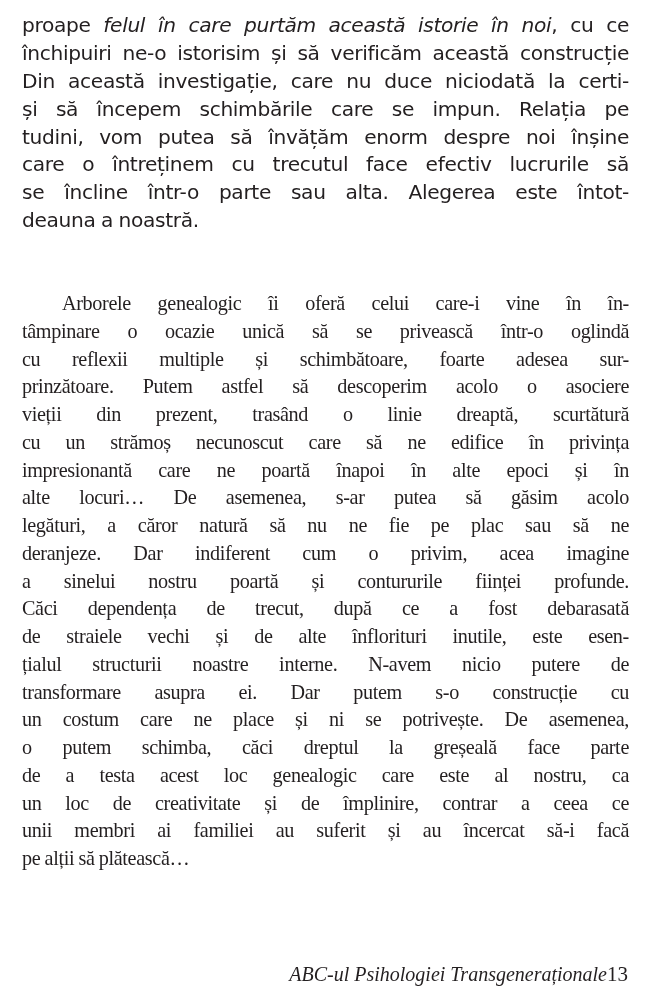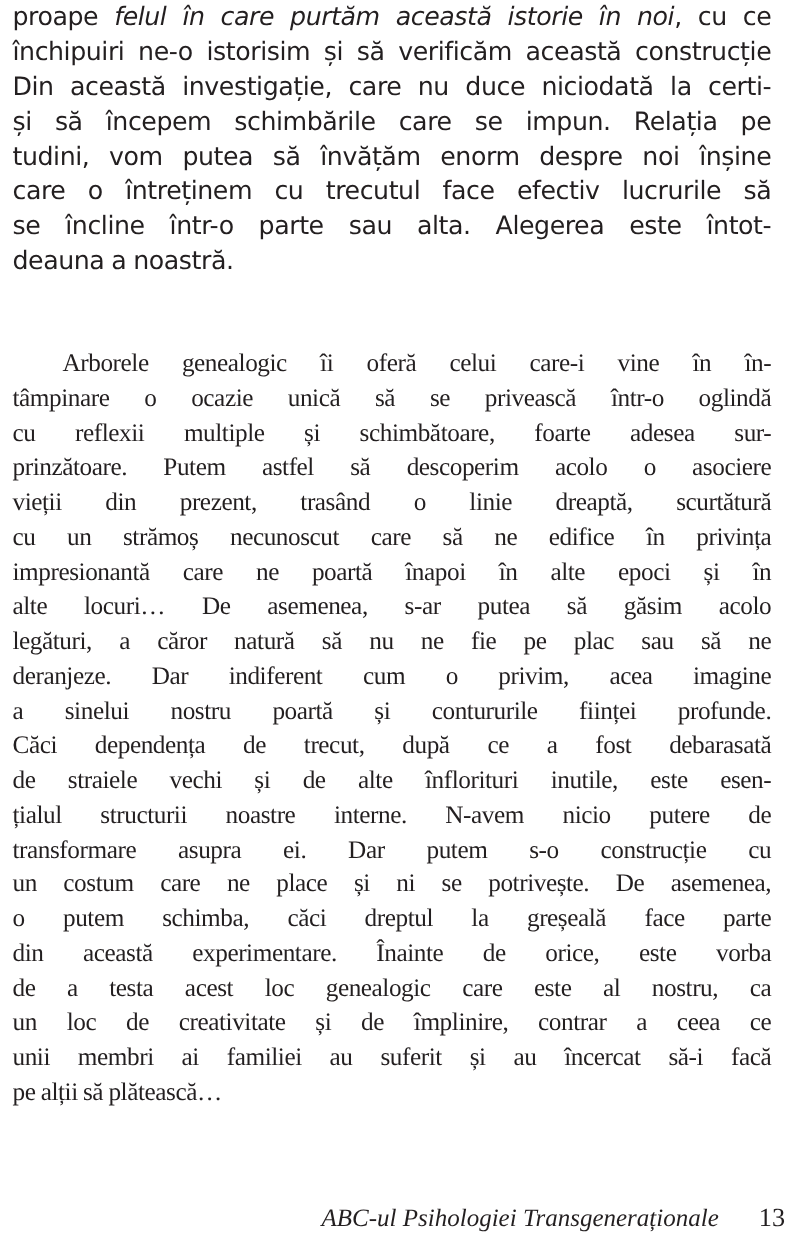--- a/index.html
+++ b/index.html
@@ -15,21 +15,21 @@
       font-family: "DejaVu Sans", sans-serif;
       color: #231f20;
     }
     .page {
       position: absolute;
       left: 10px;
       top: 0;
       width: 607px;
     }
     .paragraph {
-      margin: 0;
+      margin: 12px;
     }
     .line {
       display: block;
       height: 27.9px;
       line-height: 27.9px;
       font-size: 20.2px;
       white-space: nowrap;
       text-align: justify;
       text-align-last: justify;
       letter-spacing: -0.35px;
@@ -56,21 +56,21 @@
       text-align: right;
       font-family: "Liberation Serif", "DejaVu Serif", serif;
       font-size: 20px;
       color: #231f20;
     }
     .footer .running-title {
       font-style: italic;
     }
     .footer .page-number {
       display: inline-block;
-      margin-left: 32px;
+      margin-left: 0;
       font-style: normal;
       font-size: 21px;
     }
   </style>
 </head>
 <body>
 
 <div class="page">
 
   <div class="paragraph" id="p1">
@@ -95,21 +95,20 @@
     <span class="line">alte locuri… De asemenea, s-ar putea să găsim acolo</span>
     <span class="line">legături, a căror natură să nu ne fie pe plac sau să ne</span>
     <span class="line">deranjeze. Dar indiferent cum o privim, acea imagine</span>
     <span class="line">a sinelui nostru poartă și contururile ființei profunde.</span>
     <span class="line">Căci dependența de trecut, după ce a fost debarasată</span>
     <span class="line">de straiele vechi și de alte înflorituri inutile, este esen-</span>
     <span class="line">țialul structurii noastre interne. N-avem nicio putere de</span>
     <span class="line">transformare asupra ei. Dar putem s-o construcție cu</span>
     <span class="line">un costum care ne place și ni se potrivește. De asemenea,</span>
     <span class="line">o putem schimba, căci dreptul la greșeală face parte</span>
-    <span class="line">din această experimentare. Înainte de orice, este vorba</span>
     <span class="line">de a testa acest loc genealogic care este al nostru, ca</span>
     <span class="line">un loc de creativitate și de împlinire, contrar a ceea ce</span>
     <span class="line">unii membri ai familiei au suferit și au încercat să-i facă</span>
     <span class="line last">pe alții să plătească…</span>
   </div>
 
 </div>
 
 <div class="footer">
   <span class="running-title">ABC-ul Psihologiei Transgeneraționale</span><span class="page-number">13</span>

